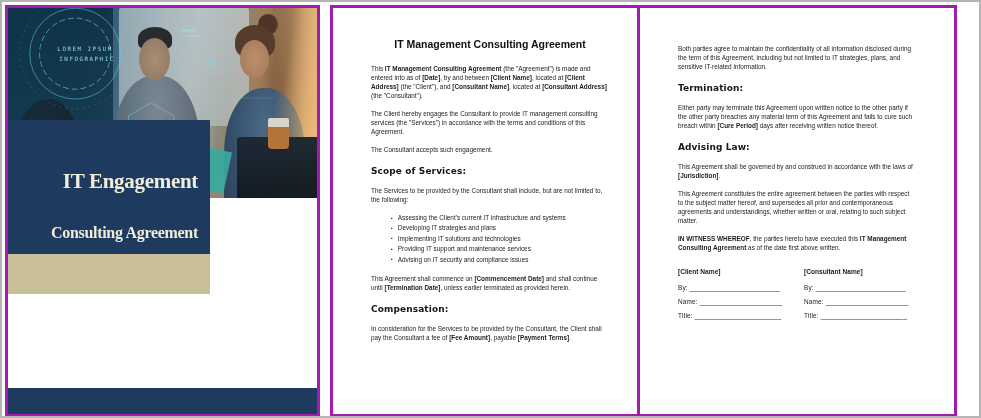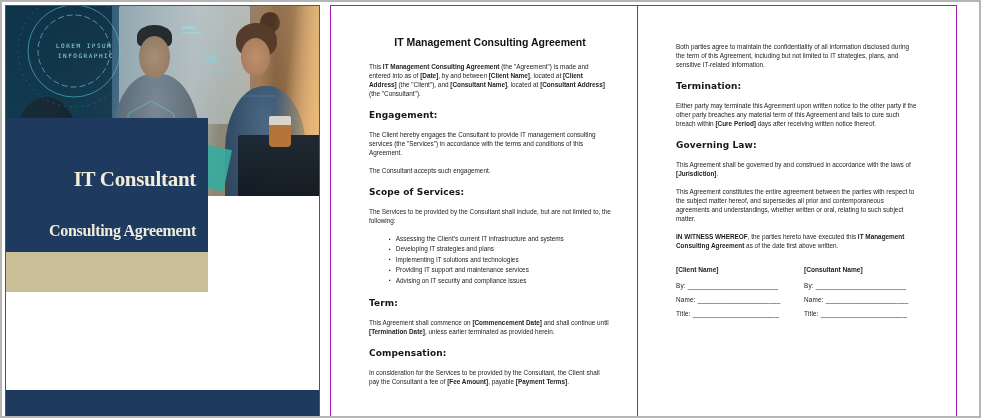--- a/index.html
+++ b/index.html
@@ -10,21 +10,21 @@
     position: relative;
     width: 981px; height: 418px;
     background: #ffffff;
     border: 2px solid #b5b5b5;
     overflow: hidden;
   }
 
   .page {
     position: absolute; top: 3px; height: 412px;
     background: #ffffff;
-    border: 1px solid #a21caf;
+    border: 3px solid #a21caf;
     overflow: hidden;
   }
   .page-cover { left: 3px;   width: 315px; }
   .page-two   { left: 328px; width: 320px; }
   .page-three { left: 635px; width: 320px; }
 
   
   .photo {
     position: absolute; top: 0; left: 0;
     width: 100%; height: 190px;
@@ -150,60 +150,58 @@
         <rect x="196" y="45" width="26" height="20" fill="none" stroke="#79dcE8" stroke-width="0.8" opacity="0.55"></rect>
         <rect x="201" y="50" width="10" height="7" fill="#79dce8" opacity="0.35"></rect>
         <line x1="100" y1="150" x2="190" y2="150" stroke="#6fd9e6" stroke-width="0.6" opacity="0.4"></line>
         <line x1="210" y1="90" x2="270" y2="90" stroke="#6fd9e6" stroke-width="0.6" opacity="0.35"></line>
         <rect x="176" y="20" width="14" height="3" fill="#8fe6f0" opacity="0.5"></rect>
         <rect x="176" y="26" width="20" height="2" fill="#8fe6f0" opacity="0.35"></rect>
       </svg>
     </div>
 
     <div class="title-block">
-      <div class="title-line1">IT Consultant</div>
+      <div class="title-line1">IT Engagement</div>
       <div class="title-line2">Consulting Agreement</div>
     </div>
 
     <div class="tan-bar"></div>
     <div class="cover-footer"></div>
   </div>
 
   <div class="page page-two">
     <div class="doc">
       <h1 class="doc-title">IT Management Consulting Agreement</h1>
       <div>
           <p class="doc-p"><span>This </span><span class="bold">IT Management Consulting Agreement</span><span> (the "Agreement") is made and entered into as of </span><span class="bold">[Date]</span><span>, by and between </span><span class="bold">[Client Name]</span><span>, located at </span><span class="bold">[Client Address]</span><span> (the "Client"), and </span><span class="bold">[Consultant Name]</span><span>, located at </span><span class="bold">[Consultant Address]</span><span> (the "Consultant").</span></p>
-          <div class="doc-h">Engagement:</div>
           <p class="doc-p"><span>The Client hereby engages the Consultant to provide IT management consulting services (the "Services") in accordance with the terms and conditions of this Agreement.</span></p>
           <p class="doc-p"><span>The Consultant accepts such engagement.</span></p>
           <div class="doc-h">Scope of Services:</div>
           <p class="doc-p"><span>The Services to be provided by the Consultant shall include, but are not limited to, the following:</span></p>
           <ul class="doc-ul">
             <li>Assessing the Client's current IT infrastructure and systems</li>
             <li>Developing IT strategies and plans</li>
             <li>Implementing IT solutions and technologies</li>
             <li>Providing IT support and maintenance services</li>
             <li>Advising on IT security and compliance issues</li>
           </ul>
-          <div class="doc-h">Term:</div>
           <p class="doc-p"><span>This Agreement shall commence on </span><span class="bold">[Commencement Date]</span><span> and shall continue until </span><span class="bold">[Termination Date]</span><span>, unless earlier terminated as provided herein.</span></p>
           <div class="doc-h">Compensation:</div>
           <p class="doc-p"><span>In consideration for the Services to be provided by the Consultant, the Client shall pay the Consultant a fee of </span><span class="bold">[Fee Amount]</span><span>, payable </span><span class="bold">[Payment Terms]</span><span>.</span></p>
         </div>
     </div>
   </div>
 
   <div class="page page-three">
     <div class="doc doc-tall">
       <div>
           <p class="doc-p"><span>Both parties agree to maintain the confidentiality of all information disclosed during the term of this Agreement, including but not limited to IT strategies, plans, and sensitive IT-related information.</span></p>
           <div class="doc-h">Termination:</div>
           <p class="doc-p"><span>Either party may terminate this Agreement upon written notice to the other party if the other party breaches any material term of this Agreement and fails to cure such breach within </span><span class="bold">[Cure Period]</span><span> days after receiving written notice thereof.</span></p>
-          <div class="doc-h">Governing Law:</div>
+          <div class="doc-h">Advising Law:</div>
           <p class="doc-p"><span>This Agreement shall be governed by and construed in accordance with the laws of </span><span class="bold">[Jurisdiction]</span><span>.</span></p>
           <p class="doc-p"><span>This Agreement constitutes the entire agreement between the parties with respect to the subject matter hereof, and supersedes all prior and contemporaneous agreements and understandings, whether written or oral, relating to such subject matter.</span></p>
           <p class="doc-p"><span class="bold">IN WITNESS WHEREOF</span><span>, the parties hereto have executed this </span><span class="bold">IT Management Consulting Agreement</span><span> as of the date first above written.</span></p>
         </div>
 
       <div class="sig-row">
         <div class="sig-col">
           <div class="sig-party">[Client Name]</div>
           <div class="sig-line">By: ________________________</div>
           <div class="sig-line">Name: ______________________</div>

